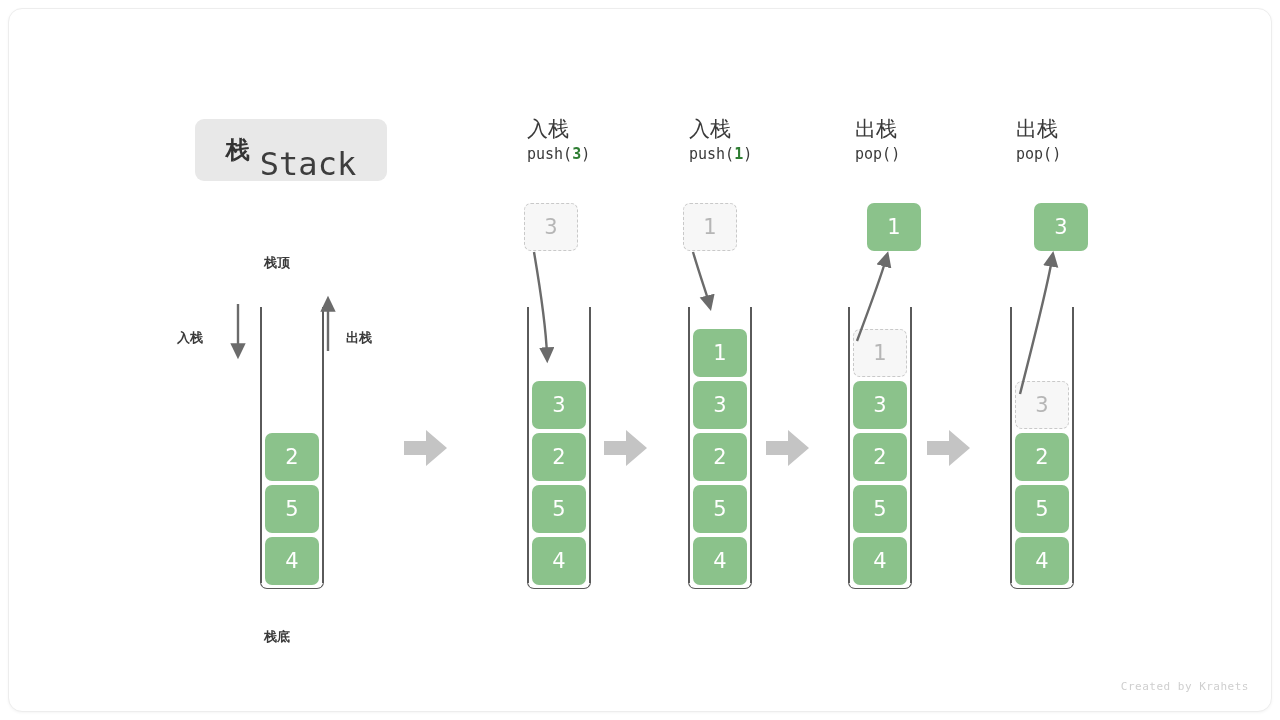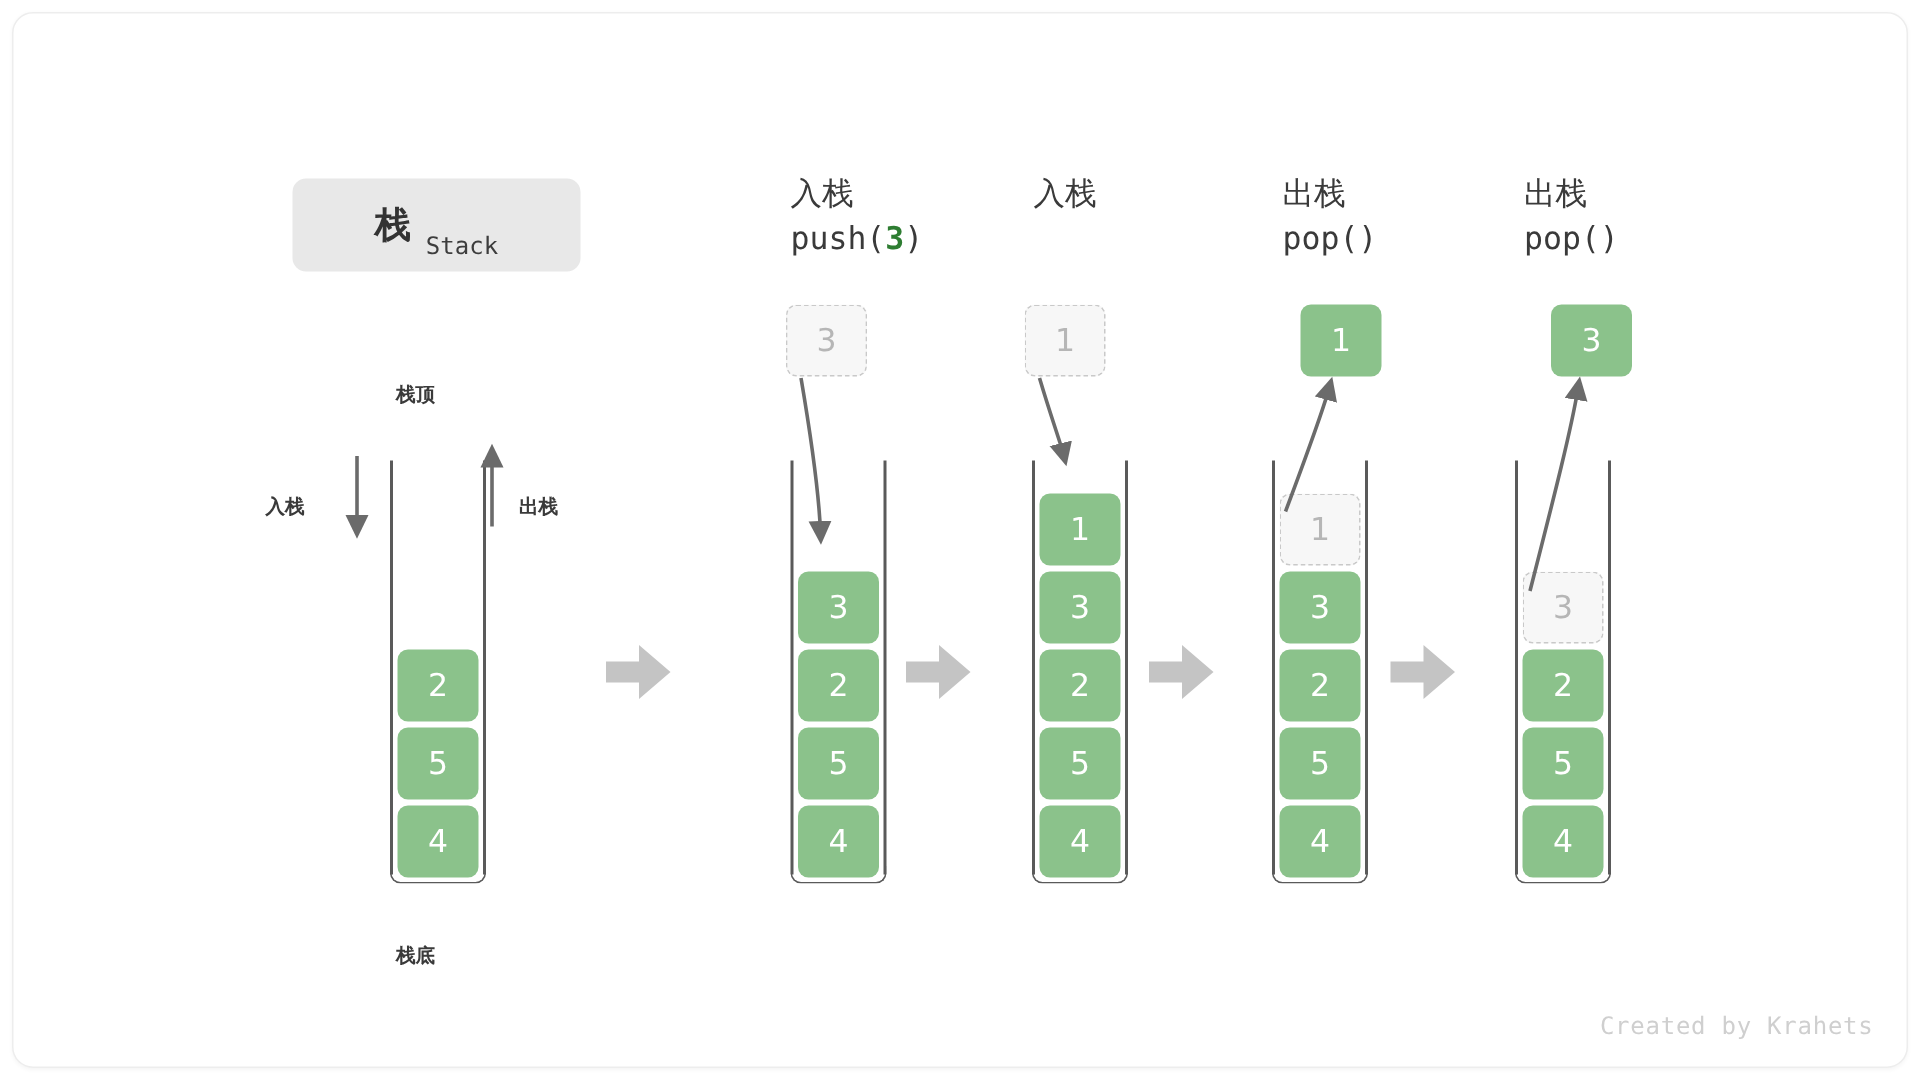--- a/index.html
+++ b/index.html
@@ -27,21 +27,21 @@
     width:192px; height:62px;
     background:#e8e8e8;
     border-radius:9px;
     display:flex; align-items:center; justify-content:center;
   }
   #title-chip .t-cn {
     font-size:24px; font-weight:bold; color:#333;
     font-family:"DejaVu Sans", sans-serif;
   }
   #title-chip .t-en {
-    font-size:16px; color:#3d3d3d; margin-left:10px;
+    font-size:32px; color:#3d3d3d; margin-left:10px;
     font-family:"DejaVu Sans Mono", monospace;
     margin-top:27px;
   }
 
   
   .cnlabel {
     position:absolute;
     font-family:"DejaVu Sans", sans-serif;
     font-weight:bold;
     font-size:13px;
@@ -116,37 +116,37 @@
   }
   .op .op-cn {
     font-family:"DejaVu Sans", sans-serif;
     font-size:21px;
     color:#3a3a3a;
     display:block;
     line-height:1.45;
   }
   .op .op-code {
     font-family:"DejaVu Sans Mono", monospace;
-    font-size:21px;
+    font-size:15px;
     color:#3a3a3a;
     display:block;
     line-height:1.45;
     white-space:pre;
   }
   .op .op-code .arg { color:#2e7d32; font-weight:bold; }
 
   
   #overlay { position:absolute; left:0; top:0; width:1264px; height:704px; pointer-events:none; }
 
   
   #footer {
     position:absolute;
     right:22px; bottom:18px;
     font-family:"DejaVu Sans Mono", monospace;
-    font-size:16px;
+    font-size:11px;
     color:#cfcfcf;
     letter-spacing:.5px;
   }
 </style>
 </head>
 <body>
 
 <div id="card">
 
   <div id="title-chip">
@@ -184,20 +184,21 @@
     <div class="items">
         <div class="cell solid">4</div>
         <div class="cell solid">5</div>
         <div class="cell solid">2</div>
         <div class="cell solid">3</div>
       </div>
   </div>
 
   <div class="op" style="left:680px; top:105px;">
     <span class="op-cn">入栈</span>
+    <span class="op-code"><span>push(</span><span class="arg">1</span><span>)</span></span>
   </div>
   <div class="floatbox ghost" style="left:674px; top:194px;">
     <span>1</span>
   </div>
   <div class="stack" style="left:679px; top:298px;">
     <div class="wall-l"></div>
     <div class="wall-r"></div>
     <div class="floor"></div>
     <div class="items">
         <div class="cell solid">4</div>

